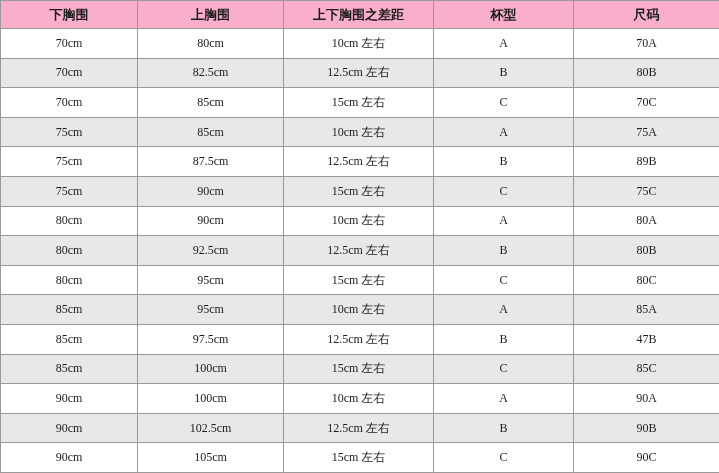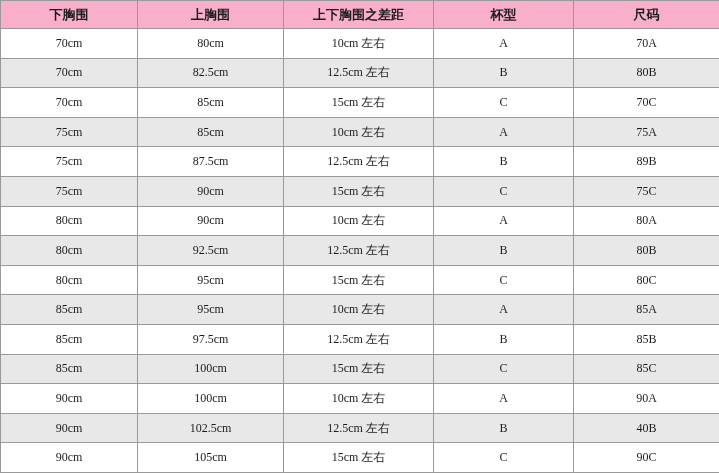--- a/index.html
+++ b/index.html
@@ -139,42 +139,42 @@
         <td>95cm</td>
         <td>10cm 左右</td>
         <td>A</td>
         <td>85A</td>
       </tr>
       <tr>
         <td>85cm</td>
         <td>97.5cm</td>
         <td>12.5cm 左右</td>
         <td>B</td>
-        <td>85B</td>
+        <td>47B</td>
       </tr>
       <tr class="alt">
         <td>85cm</td>
         <td>100cm</td>
         <td>15cm 左右</td>
         <td>C</td>
         <td>85C</td>
       </tr>
       <tr>
         <td>90cm</td>
         <td>100cm</td>
         <td>10cm 左右</td>
         <td>A</td>
         <td>90A</td>
       </tr>
       <tr class="alt">
         <td>90cm</td>
         <td>102.5cm</td>
         <td>12.5cm 左右</td>
         <td>B</td>
-        <td>40B</td>
+        <td>90B</td>
       </tr>
       <tr>
         <td>90cm</td>
         <td>105cm</td>
         <td>15cm 左右</td>
         <td>C</td>
         <td>90C</td>
       </tr>
     </tbody>
 </table>

